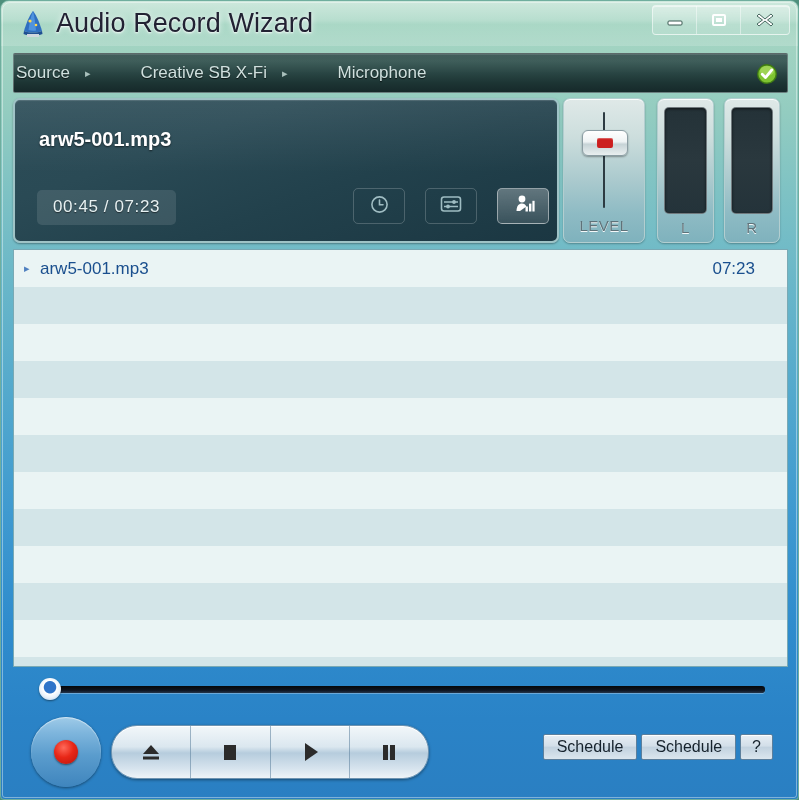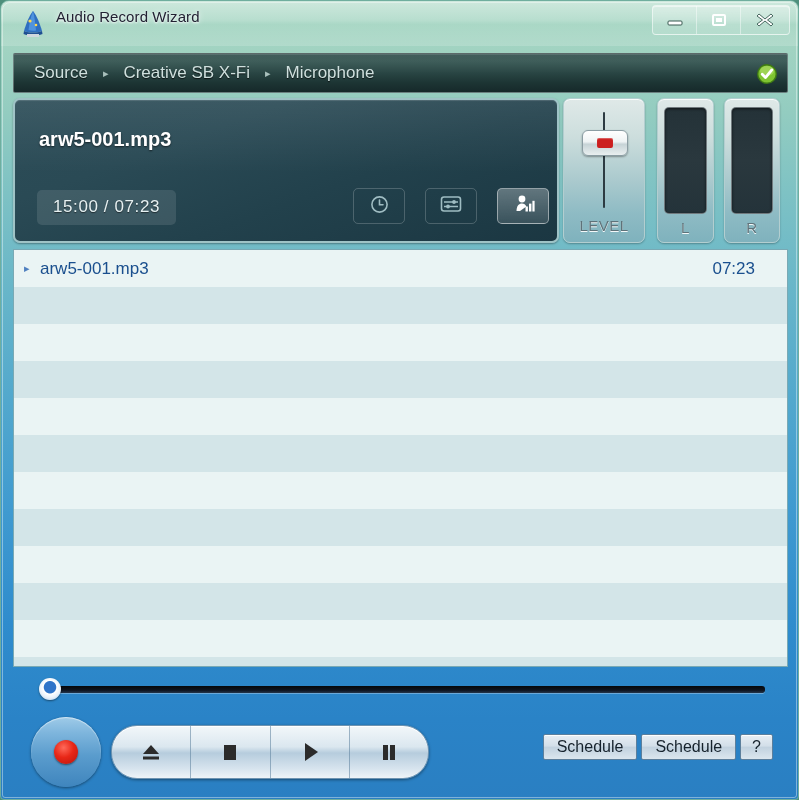--- a/index.html
+++ b/index.html
@@ -59,21 +59,21 @@
         rgba(255,255,255,0.16) 100%);
   }
   #app-icon {
     position: absolute;
     left: 16px; top: 6px;
     width: 32px; height: 32px;
   }
   #title-text {
     position: absolute;
     left: 55px; top: 7px;
-    font-size: 15px;
+    font-size: 27px;
     color: #223;
     letter-spacing: .1px;
     text-shadow: 0 1px 2px rgba(255,255,255,0.85), 0 0 6px rgba(255,255,255,0.8);
     white-space: nowrap;
   }
   .wincontrols {
     position: absolute;
     right: 10px; top: 4px;
     display: flex;
     height: 28px;
@@ -115,22 +115,23 @@
     pointer-events: none;
   }
   .crumb {
     font-size: 17px;
     color: #cfe0de;
     padding: 0 2px;
     white-space: nowrap;
     position: relative;
     z-index: 2;
     text-shadow: 0 1px 1px rgba(0,0,0,0.7);
-  }
-  .crumb.first { margin-left: 18px; }
+    margin-left: 35px;
+  }
+  .crumb.first { margin-left: 0; }
   .crumb-sep {
     font-size: 11px;
     color: #a9c0bc;
     margin: 0 13px;
     position: relative;
     z-index: 2;
   }
   #source-status {
     position: absolute;
     right: 9px; top: 9px;
@@ -464,21 +465,21 @@
         <ellipse cx="11" cy="8" rx="7" ry="5" fill="#a8da62" opacity="0.75"></ellipse>
         <path d="M6.2 11.2 L9.5 14.6 L15.8 6.9" fill="none" stroke="#ffffff" stroke-width="2.8" stroke-linecap="round" stroke-linejoin="round"></path>
       </svg>
     </div>
   </div>
 
   <div id="upper">
 
     <div id="display">
       <div id="track-title">arw5-001.mp3</div>
-      <div id="time-chip">15:00 / 07:23</div>
+      <div id="time-chip">00:45 / 07:23</div>
 
       <div class="disp-btn" id="disp-btn-timer">
         <span>
           <svg width="19" height="19" viewBox="0 0 19 19">
             <circle cx="9.5" cy="9.5" r="7.6" fill="none" stroke="#9fbcc2" stroke-width="1.6"></circle>
             <path d="M9.5 5 L9.5 9.7 L13 9.7" fill="none" stroke="#9fbcc2" stroke-width="1.6" stroke-linecap="round"></path>
           </svg>
         </span>
       </div>
 

